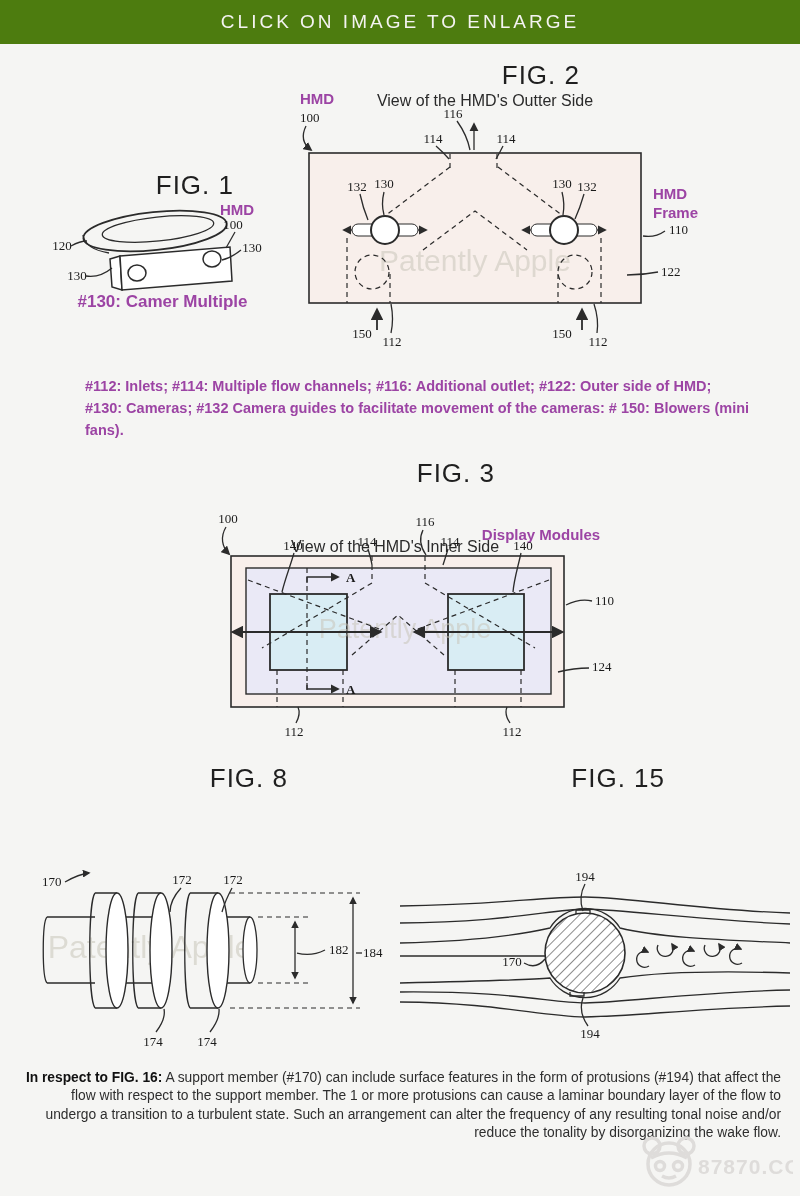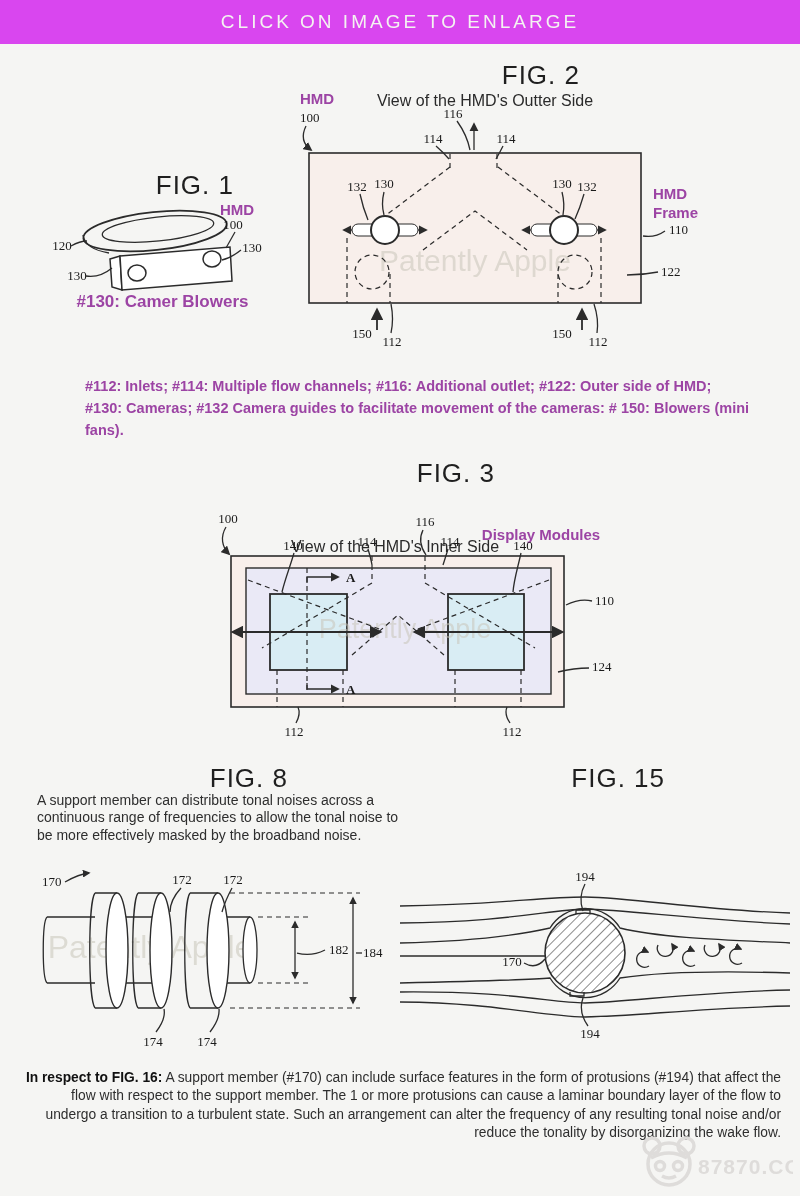--- a/index.html
+++ b/index.html
@@ -1,18 +1,18 @@
 <!DOCTYPE html>
 <html><head>
 <meta charset="utf-8">
 <style>
   html,body{margin:0;padding:0;}
   .page{position:relative;width:800px;height:1196px;background:#f5f5f3;overflow:hidden;
         font-family:"Liberation Sans",sans-serif;}
-  .banner{position:absolute;left:0;top:0;width:800px;height:44px;background:#d946ef;
+  .banner{position:absolute;left:0;top:0;width:800px;height:44px;background:#4d7c0f;
           display:flex;align-items:center;justify-content:center;}
   .banner span{color:#f4f3f1;font-size:19px;letter-spacing:3px;font-weight:400;}
   .figtitle{position:absolute;text-align:right;font-size:26px;color:#1f1f1f;letter-spacing:1px;}
   .figsub{position:absolute;text-align:center;font-size:16px;color:#2a2a2a;}
   .purple{color:#9c44a4;font-weight:bold;}
   .legend{position:absolute;left:85px;top:376px;width:665px;font-size:14.5px;line-height:1.5;}
   .fig8text{position:absolute;left:37px;top:792px;width:362px;font-size:14px;line-height:1.24;color:#2e2e2e;}
   .footer{position:absolute;left:25px;top:1069px;width:756px;font-size:13.8px;line-height:1.33;color:#2e2e2e;text-align:right;}
   .footer b{color:#111;}
   .caption1{position:absolute;left:50px;top:292px;width:225px;text-align:center;font-size:17px;}
@@ -147,21 +147,21 @@
       <text class="ref" x="37" y="85" text-anchor="middle">130</text>
       <path class="ln" d="M46,81 q14,2 26,-8"></path>
       <text class="psvg" x="197" y="20" text-anchor="middle">HMD</text>
       <text class="ref" x="193" y="34" text-anchor="middle">100</text>
       <path class="ln" d="M195,37 L186,53"></path>
       <text class="ref" x="212" y="57" text-anchor="middle">130</text>
       <path class="ln" d="M201,55 q-10,8 -19,10"></path>
     </g>
   </svg>
 
-  <div class="caption1 purple">#130: Camer Blowers</div>
+  <div class="caption1 purple">#130: Camer Multiple</div>
 
   <div class="legend purple">#112: Inlets; #114: Multiple flow channels; #116: Additional outlet; #122: Outer side of HMD; #130: Cameras; #132 Camera guides to facilitate movement of the cameras: # 150: Blowers (mini fans).</div>
 
   <div class="figtitle" style="left:295px;top:458px;width:200px;">FIG. 3</div>
   <div class="figsub" style="left:245px;top:490px;width:300px;margin-top:48px;">View of the HMD's Inner Side</div>
 
   <svg class="dw" style="left:210px;top:505px;" width="420" height="245" viewBox="0 0 420 245">
     <defs>
       <marker id="m3" viewBox="0 0 10 10" refX="8" refY="5" markerWidth="7" markerHeight="7" orient="auto-start-reverse">
         <path d="M0,0 L10,5 L0,10 z" fill="#2b2b2b"></path>
@@ -221,21 +221,20 @@
     </g>
     <g>
       <text class="ref" x="84" y="231" text-anchor="middle">112</text>
       <path class="ln" d="M86,218 q5,-9 2,-16"></path>
       <text class="ref" x="302" y="231" text-anchor="middle">112</text>
       <path class="ln" d="M300,218 q-6,-9 -3,-16"></path>
     </g>
   </svg>
 
   <div class="figtitle" style="left:128px;top:763px;width:160px;">FIG. 8</div>
-  <div class="fig8text">A support member can distribute tonal noises across a continuous range of frequencies to allow the tonal noise to be more effectively masked by the broadband noise.</div>
 
   <svg class="dw" style="left:25px;top:862px;" width="372" height="198" viewBox="0 0 372 198">
     <defs>
       <marker id="m8" viewBox="0 0 10 10" refX="8" refY="5" markerWidth="6" markerHeight="6" orient="auto-start-reverse">
         <path d="M0,0 L10,5 L0,10 z" fill="#2b2b2b"></path>
       </marker>
     </defs>
     <text class="wm" x="125" y="96" font-size="32" text-anchor="middle">Patently Apple</text>
     <g>
       <path class="ln" d="M22,55 H70 M22,121 H70"></path>

